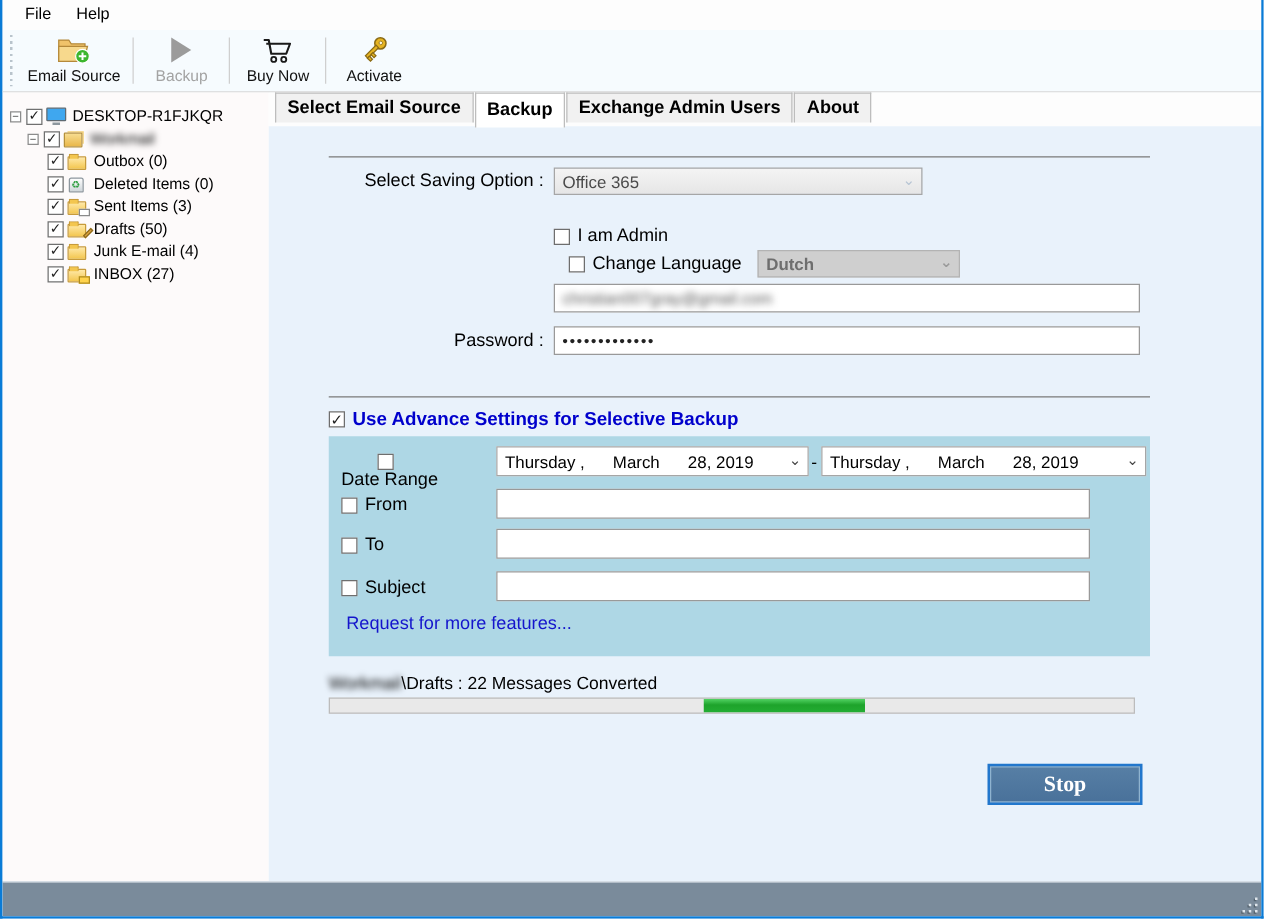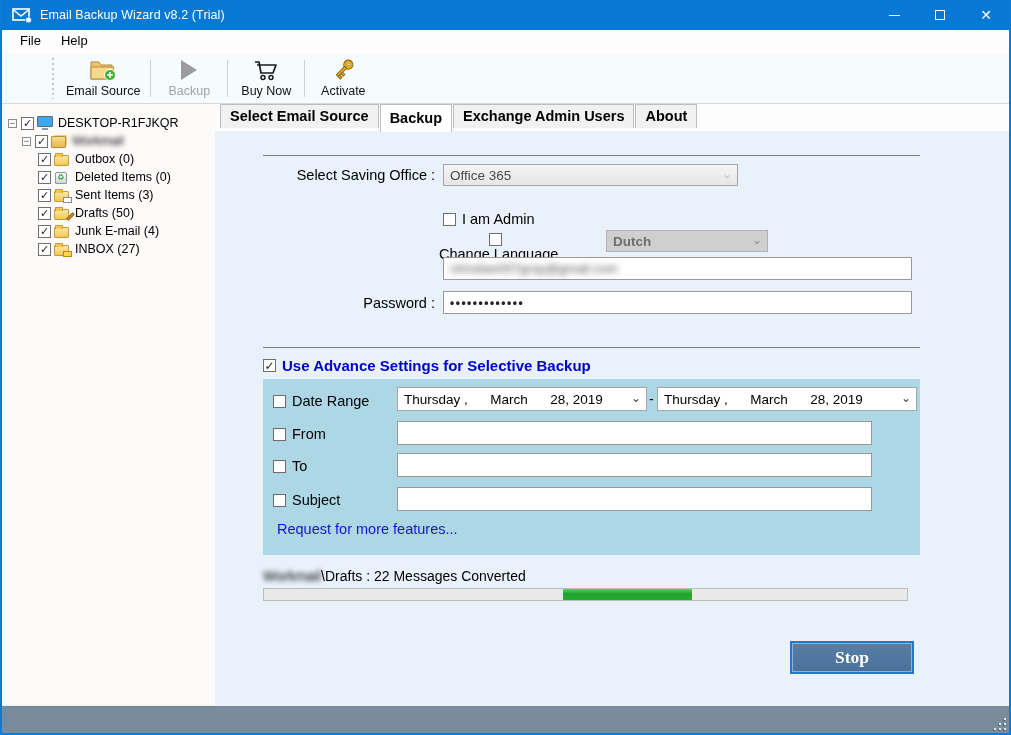--- a/index.html
+++ b/index.html
@@ -18,21 +18,21 @@
              font-size:13px; color:#fff; cursor:default; }
   .win-btn.min span { display:block; width:11px; height:1px; background:#fff; }
   .win-btn.max span { display:block; width:10px; height:10px; border:1px solid #fff; }
   .win-btn.close { font-size:14px; }
 
   
   .menubar { height:24px; background:#fdfdfd; display:flex; align-items:flex-start; padding-left:8px; flex:0 0 auto; }
   .menu-item { font-size:13px; color:#000; padding:3px 10px; }
 
   
-  .toolbar { height:50px; background:#f6fbfe; border-bottom:1px solid #d8d8d8; display:flex; align-items:stretch; flex:0 0 auto;padding-left:44px; }
+  .toolbar { height:50px; background:#f6fbfe; border-bottom:1px solid #d8d8d8; display:flex; align-items:stretch; flex:0 0 auto; }
   .grip { width:6px; margin:4px 2px 4px 4px;
           background-image:repeating-linear-gradient(to bottom,#b9c4cc 0 2px,transparent 2px 5px);
           background-size:2px 100%; background-repeat:no-repeat; background-position:2px 0; }
   .tool-btn { display:flex; flex-direction:column; align-items:center; justify-content:flex-start;
               padding:3px 8px 2px; min-width:72px; }
   .tool-btn .ticon { height:26px; display:flex; align-items:center; justify-content:center; }
   .tool-btn .tlabel { font-size:12.5px; color:#111; margin-top:1px; white-space:nowrap; }
   .tool-btn.disabled .tlabel { color:#a3a3a3; }
   .tool-sep { width:1px; background:#cfcfcf; margin:6px 2px; }
   .play-tri { width:0; height:0; border-left:16px solid #9b9b9b; border-top:10px solid transparent; border-bottom:10px solid transparent; }
@@ -115,40 +115,20 @@
   .resize-grip i { position:absolute; width:2px; height:2px; background:#dfe6ec; box-shadow:-1px 1px 0 #55636f; }
   .resize-grip i:nth-child(1){ right:0; bottom:0; } .resize-grip i:nth-child(2){ right:5px; bottom:0; }
   .resize-grip i:nth-child(3){ right:10px; bottom:0; } .resize-grip i:nth-child(4){ right:0; bottom:5px; }
   .resize-grip i:nth-child(5){ right:5px; bottom:5px; } .resize-grip i:nth-child(6){ right:0; bottom:10px; }
 </style>
 </head>
 <body>
 
 <div class="window">
 
-  <div class="titlebar">
-    <span class="appicon">
-      <svg width="20" height="15" viewBox="0 0 20 15">
-        <rect x="1" y="1" width="16" height="11" fill="none" stroke="#fff" stroke-width="1.6"></rect>
-        <path d="M1.5 2 L9 8 L16.5 2" fill="none" stroke="#fff" stroke-width="1.6"></path>
-        <circle cx="16.5" cy="12" r="3" fill="#fff"></circle>
-        <circle cx="16.5" cy="12" r="3" fill="none" stroke="#0779d5" stroke-width="0.8"></circle>
-      </svg>
-    </span>
-    <span class="title">Email Backup Wizard v8.2 (Trial)</span>
-    <div class="win-controls">
-      <div class="win-btn min">
-          <span></span>
-        </div>
-      <div class="win-btn max">
-          <span></span>
-        </div>
-      <div class="win-btn close">✕</div>
-    </div>
-  </div>
 
   <div class="menubar">
     <span class="menu-item">File</span>
     <span class="menu-item">Help</span>
   </div>
 
   <div class="toolbar">
     <div class="grip"></div>
 
     <div class="tool-btn">
@@ -271,31 +251,31 @@
       <div class="tabstrip">
         <div class="tab">Select Email Source</div>
         <div class="tab active">Backup</div>
         <div class="tab">Exchange Admin Users</div>
         <div class="tab">About</div>
       </div>
 
       <div class="content">
         <div class="hline" style="left:48px; width:657px; top:24px;"></div>
 
-        <div class="flabel" style="left:0; width:220px; top:36px;">Select Saving Office :</div>
+        <div class="flabel" style="left:0; width:220px; top:36px;">Select Saving Option :</div>
         <div class="combo" style="left:228px; top:33px; width:295px; height:22px;">
           <span class="ctext">Office 365</span>
           <span class="chev">⌄</span>
         </div>
 
         <div class="cbrow" style="left:228px; top:80px;">
           <span class="cbox"></span>
           <span>I am Admin</span>
         </div>
-        <div class="cbrow" style="left:224px; top:102px;flex-direction:column;">
+        <div class="cbrow" style="left:240px; top:102px;">
           <span class="cbox"></span>
           <span>Change Language</span>
         </div>
         <div class="combo gray" style="left:391px; top:99px; width:162px; height:22px;">
           <span class="ctext">Dutch</span>
           <span class="chev">⌄</span>
         </div>
 
         <div class="tinput" style="left:228px; top:126px; width:469px; height:23px;">
           <span class="blurred">christian007gray@gmail.com</span>
@@ -306,21 +286,21 @@
         </div>
 
         <div class="hline" style="left:48px; width:657px; top:216px;"></div>
 
         <div class="cbrow" style="left:48px; top:226px;">
           <span class="cbox">✓</span>
           <span class="adv-header">Use Advance Settings for Selective Backup</span>
         </div>
 
         <div class="panel" style="left:48px; top:248px; width:657px; height:176px;">
-          <div class="cbrow" style="left:10px; top:14px;">
+          <div class="cbrow" style="left:10px; top:14px;flex-direction:column;">
             <span class="cbox"></span>
             <span>Date Range</span>
           </div>
           <div class="combo white" style="left:134px; top:8px; width:250px; height:24px;">
             <span class="ctext">Thursday ,      March      28, 2019</span>
             <span class="chev">⌄</span>
           </div>
           <span style="position:absolute; left:386px; top:12px; font-size:14px;">-</span>
           <div class="combo white" style="left:394px; top:8px; width:260px; height:24px;">
             <span class="ctext">Thursday ,      March      28, 2019</span>

